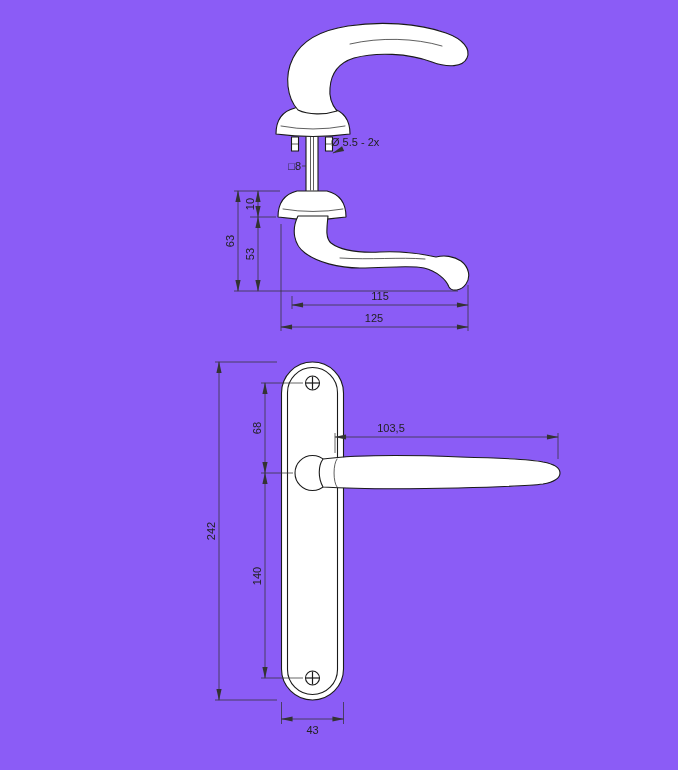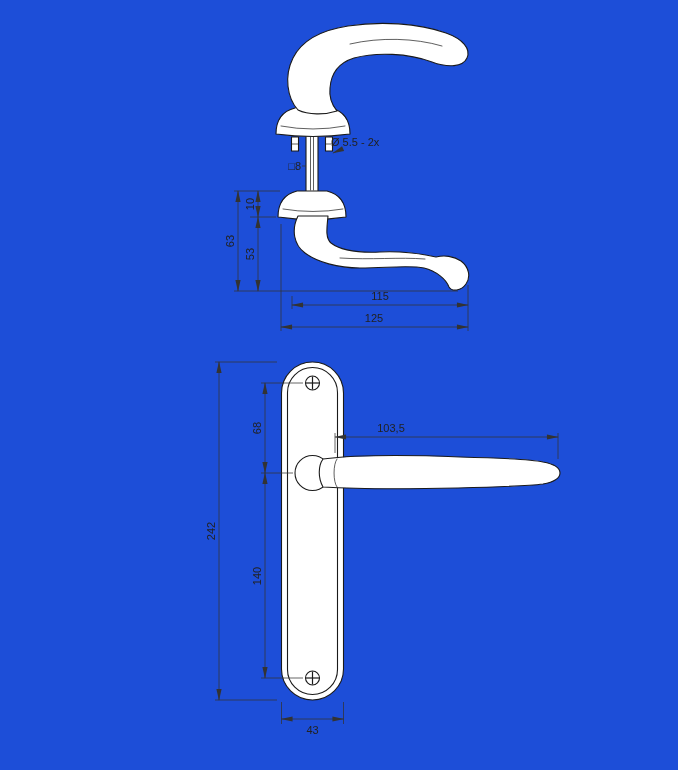--- a/index.html
+++ b/index.html
@@ -1,16 +1,16 @@
 <!DOCTYPE html>
 <html><head>
 <meta charset="utf-8">
 <style>
   html,body{margin:0;padding:0;background:#ffffff;}
-  .frame{width:678px;height:770px;background:#1d4ed8;position:relative;overflow:hidden;
+  .frame{width:678px;height:770px;background:#8b5cf6;position:relative;overflow:hidden;
          font-family:"Liberation Sans","DejaVu Sans",sans-serif;}
   svg{display:block;}
   .obj{fill:none;stroke:#1a1a1a;stroke-width:1.1;stroke-linejoin:round;stroke-linecap:round;}
   .obj-fill{fill:#ffffff;stroke:#1a1a1a;stroke-width:1.1;stroke-linejoin:round;}
   .thin{fill:none;stroke:#1a1a1a;stroke-width:0.7;stroke-linecap:round;}
   .dim{fill:none;stroke:#333333;stroke-width:0.75;}
   .dim-text{font-family:"Liberation Sans","DejaVu Sans",sans-serif;font-size:11px;fill:#222222;}
   .screw{stroke:#1a1a1a;stroke-width:1.2;fill:none;}
 </style>
 </head>

